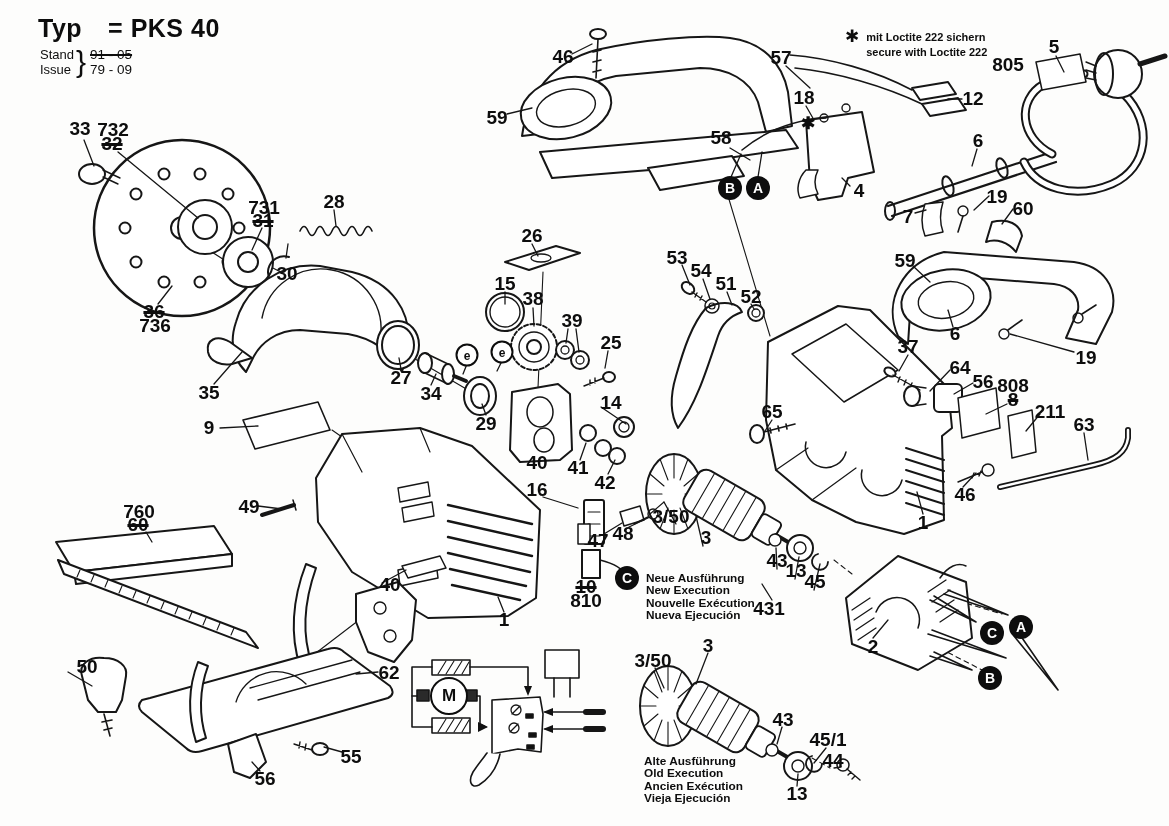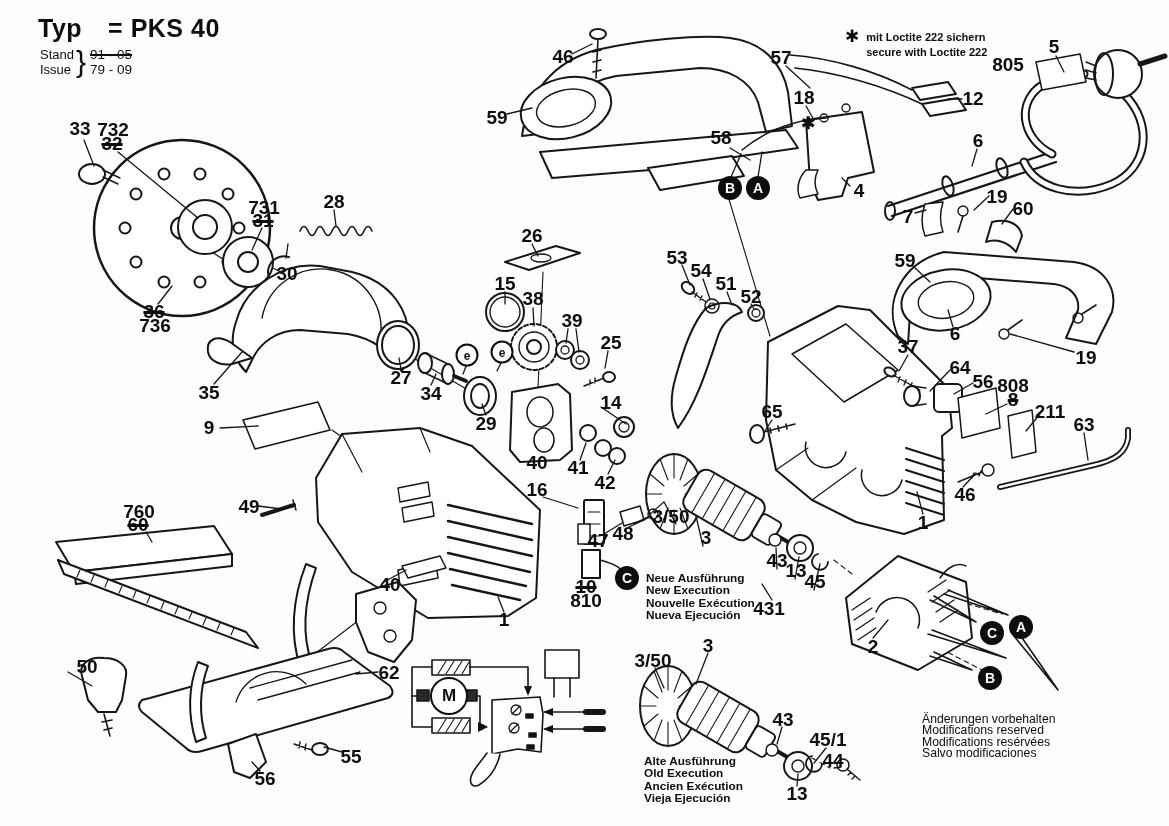--- a/index.html
+++ b/index.html
@@ -461,26 +461,20 @@
   </div>
 
   <div id="execold" class="execblk">
     <div>Alte Ausführung</div>
     <div>Old Execution</div>
     <div>Ancien Exécution</div>
     <div>Vieja Ejecución</div>
   </div>
 
   <div id="footer">
-    <div class="a">
-      <div>Änderungen vorbehalten</div>
-      <div>Modifications reserved</div>
-      <div>Modifications resérvées</div>
-      <div>Salvo modificaciones</div>
-    </div>
   </div>
 
   <div id="labels-layer">
       <div class="plbl" style="left: 80px; top: 129px;">33</div>
       <div class="plbl" style="left: 113px; top: 130px;">732</div>
       <div class="plbl struck" style="left: 112px; top: 144px;">32</div>
       <div class="plbl" style="left: 264px; top: 208px;">731</div>
       <div class="plbl struck" style="left: 263px; top: 221px;">31</div>
       <div class="plbl" style="left: 287px; top: 236px; margin-top: 38px;">30</div>
       <div class="plbl" style="left: 334px; top: 202px;">28</div>

